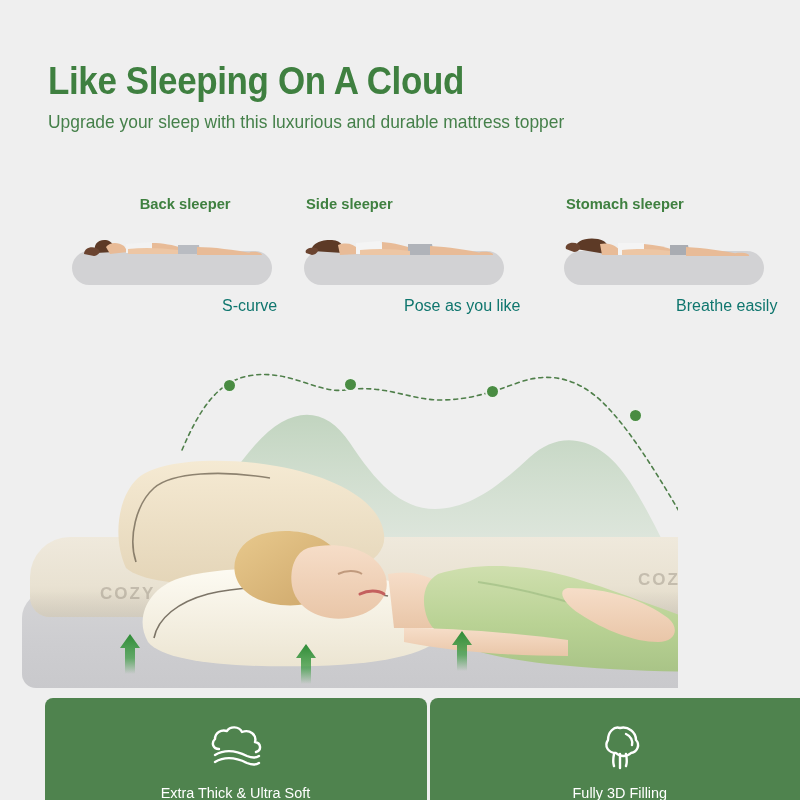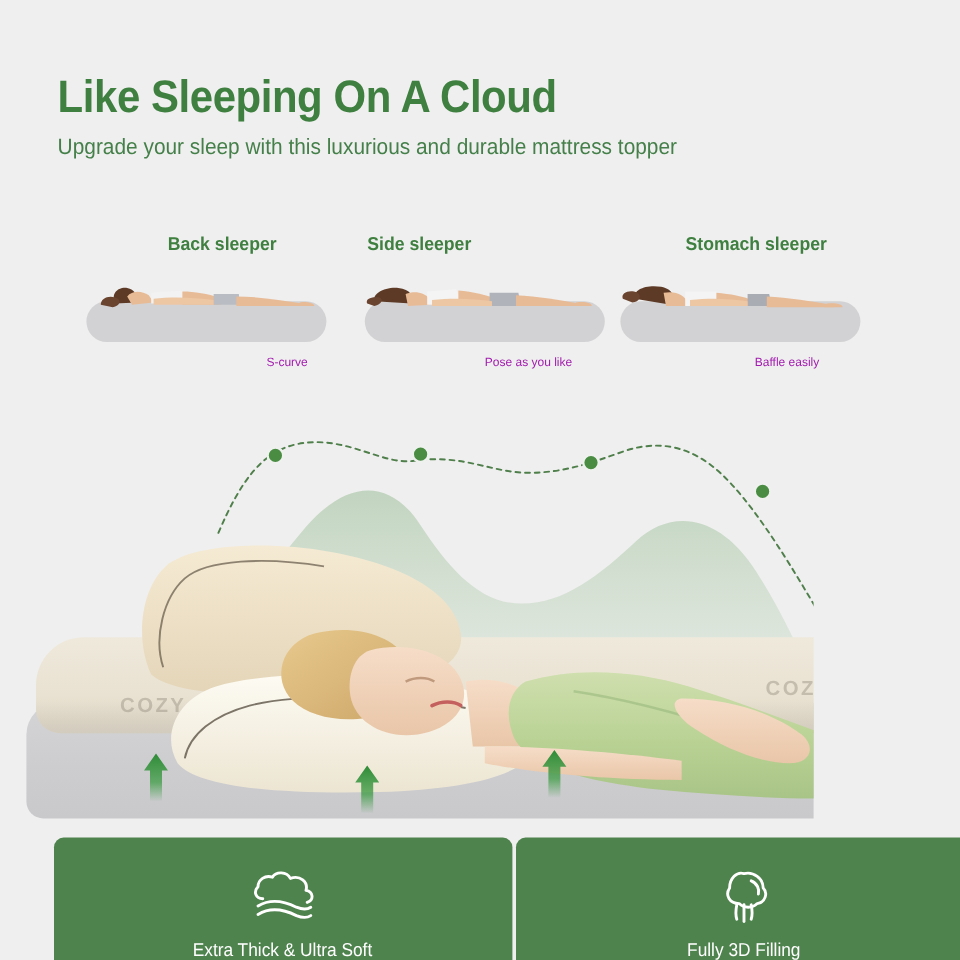--- a/index.html
+++ b/index.html
@@ -38,43 +38,43 @@
     transform-origin:left center;
     white-space:nowrap;
     line-height:1.1;
   }
 
   
   .sleepers{position:absolute;left:0;top:155px;width:800px;height:125px;}
   .panel{position:absolute;top:0;width:250px;height:125px;}
   .panel.p0{left:58px;text-align:center;}
   .panel.p1{left:290px;}
-  .panel.p2{left:503px;text-align:center;}
+  .panel.p2{left:550px;}
   .panel-title{
     font-size:15.5px;font-weight:bold;color:#3f8040;
     transform:scaleX(0.95);transform-origin:left center;
     white-space:nowrap;margin:0 0 0 16px;
   }
   .panel-caption{
     position:absolute;top:102px;
-    font-size:10px;color:#a21caf;white-space:nowrap;
+    font-size:16px;color:#0f766e;white-space:nowrap;
   }
   .panel.p0 .panel-caption{left:164px;}
   .panel.p1 .panel-caption{left:114px;}
   .panel.p2 .panel-caption{left:126px;}
 
   .bedlet{position:absolute;left:8px;top:32px;width:220px;height:58px;}
   .bedlet .mat{
     position:absolute;left:6px;bottom:0;width:200px;height:34px;
     background:#d2d2d4;border-radius:17px;
   }
   .fig{position:absolute;left:0;bottom:24px;width:215px;height:34px;}
 
   
-  .hero{position:absolute;left:0;top:286px;width:678px;height:375px;overflow:hidden;}
+  .hero{position:absolute;left:0;top:292px;width:678px;height:375px;overflow:hidden;}
 
   .bodyblob{
     position:absolute;left:150px;top:45px;width:540px;height:250px;
   }
 
   .curve-svg{position:absolute;left:0;top:0;width:800px;height:200px;}
 
   .dot{
     position:absolute;width:15px;height:15px;border-radius:50%;
     background:#498c42;border:2.5px solid #eef1ee;
@@ -183,21 +183,21 @@
           <path d="M8 22 C6 17 14 14 20 17 C24 19 22 25 16 25 Z" fill="#6b4430"></path>
           <path d="M42 17 C52 15 60 19 62 25 L64 28 L44 28 Z" fill="#e8bb97"></path>
           <path d="M60 16 L86 16 L90 28 L60 28 Z" fill="#f4f4f4"></path>
           <path d="M86 17 C98 18 108 20 116 23 L118 28 L86 28 Z" fill="#e8bb97"></path>
           <path d="M112 18 L130 18 L132 28 L112 28 Z" fill="#a9acb2"></path>
           <path d="M128 20 C146 21 166 24 182 27 L184 29 L128 29 Z" fill="#e8bb97"></path>
           <path d="M178 26 C186 25 192 27 191 29 L176 29 Z" fill="#e8bb97"></path>
           <path d="M64 23 C82 21 98 22 112 24 L112 28 L64 28 Z" fill="#edc6a4"></path>
         </svg>
       </div>
-      <div class="panel-caption">Baffle easily</div>
+      <div class="panel-caption">Breathe easily</div>
     </div>
   </div>
 
   <div class="hero">
 
     <svg class="bodyblob" viewBox="0 0 540 250" preserveAspectRatio="none">
       <defs>
         <linearGradient id="blobg" x1="0" y1="0" x2="0" y2="1">
           <stop offset="0%" stop-color="#bfd3bd" stop-opacity="0.95"></stop>
           <stop offset="55%" stop-color="#d3e0d1" stop-opacity="0.70"></stop>

